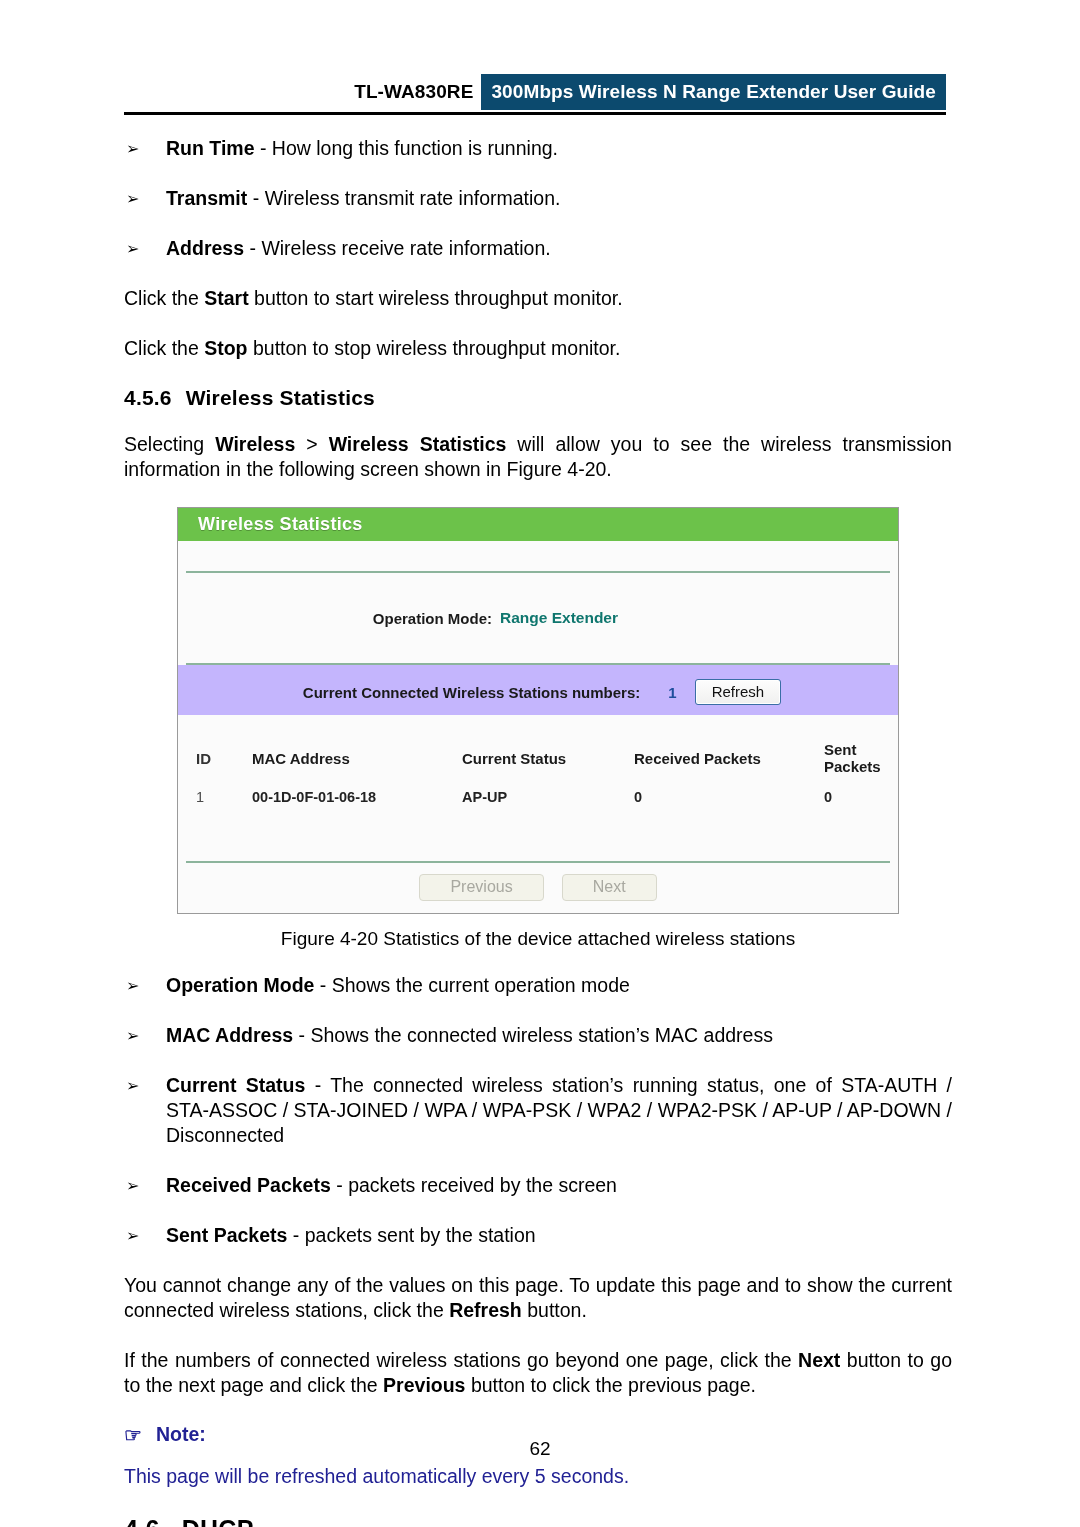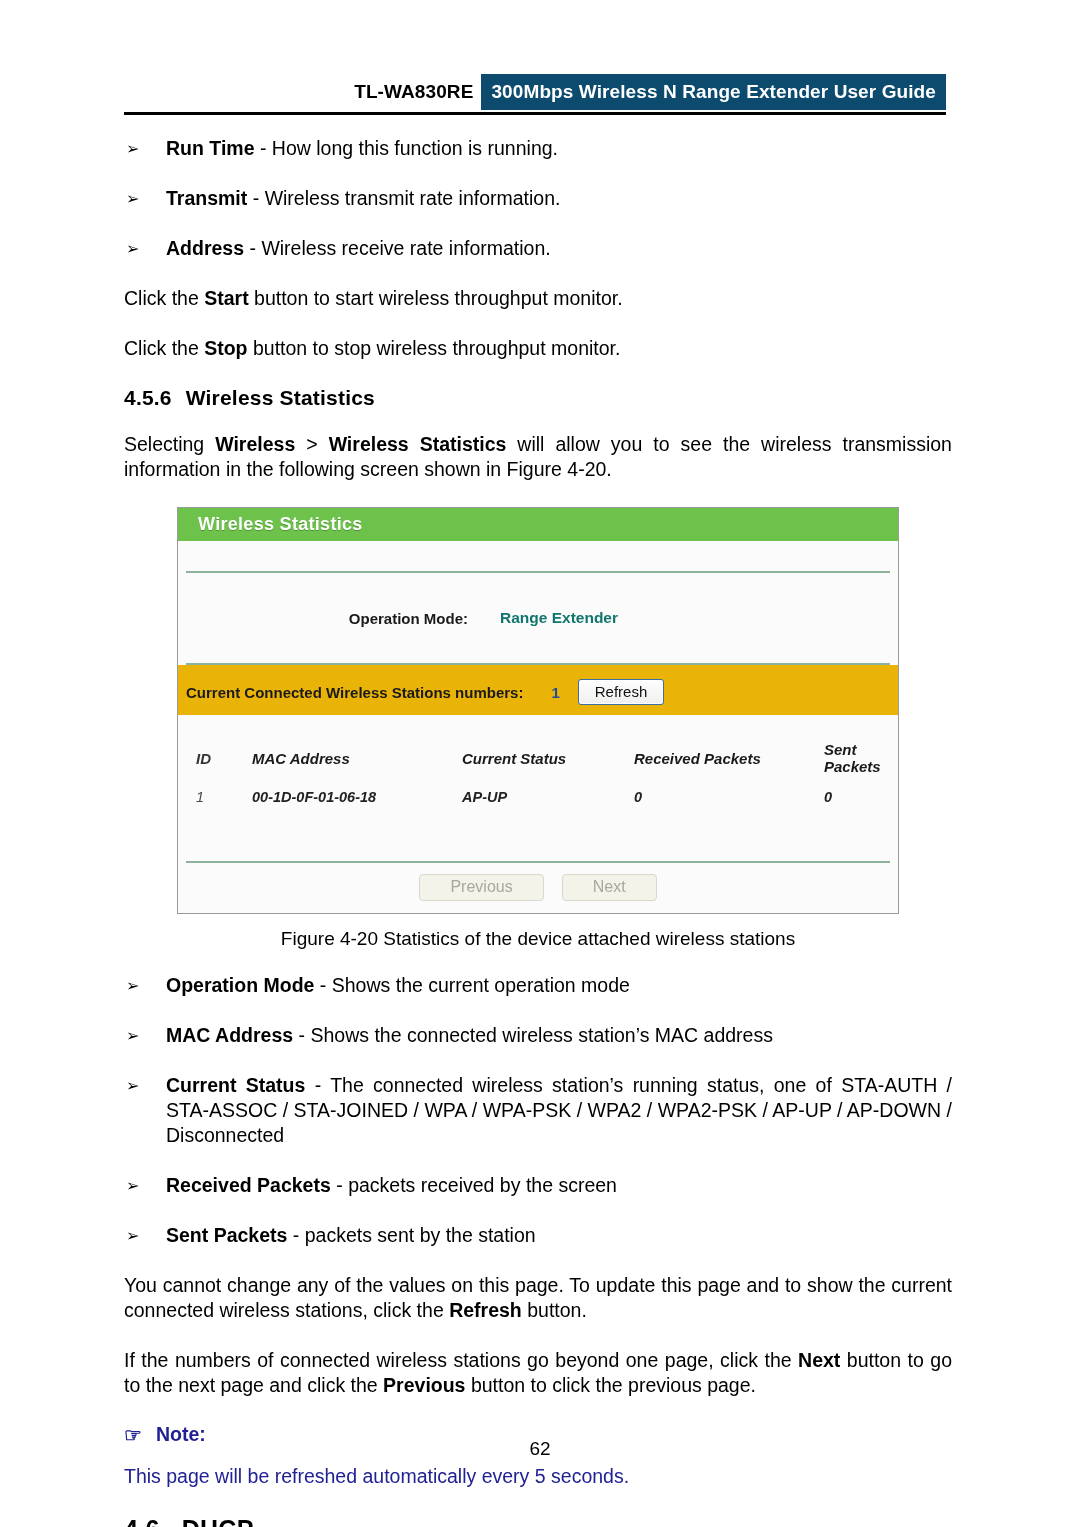--- a/index.html
+++ b/index.html
@@ -182,34 +182,35 @@
     align-items: center;
     padding-left: 0;
     background: #fbfbfb;
   }
   .ui-opmode-label {
     width: 322px;
     text-align: right;
     font-size: 15px;
     font-weight: bold;
     color: #1a1a1a;
-    padding-right: 32px;
+    padding-right: 8px;
     box-sizing: border-box;
   }
   .ui-opmode-value {
     font-size: 15.5px;
     font-weight: bold;
     color: #0f766e;
   }
 
   .ui-stations-row {
     display: flex;
     align-items: center;
     padding: 14px 0 10px 8px;
-    background: #eab308;
+    background: #c4b5fd;
+    justify-content: center;
   }
   .ui-stations-label {
     font-size: 15px;
     font-weight: bold;
     color: #1a1a1a;
     white-space: nowrap;
   }
   .ui-stations-count {
     font-size: 15px;
     font-weight: bold;
@@ -227,21 +228,20 @@
     padding: 3px 16px 4px 16px;
     box-shadow: inset 0 0 0 1px #ffffff;
     cursor: pointer;
   }
 
   .ui-table {
     width: 100%;
     border-collapse: collapse;
     background: #fbfbfb;
     margin-top: 22px;
-    font-style: italic;
   }
   .ui-table th {
     font-size: 15px;
     font-weight: bold;
     color: #1a1a1a;
     text-align: left;
     padding: 4px 0 14px 0;
   }
   .ui-table td {
     font-size: 14.5px;

